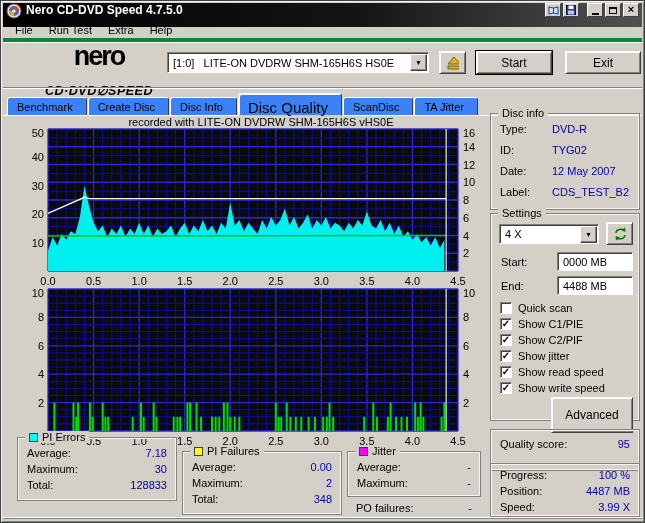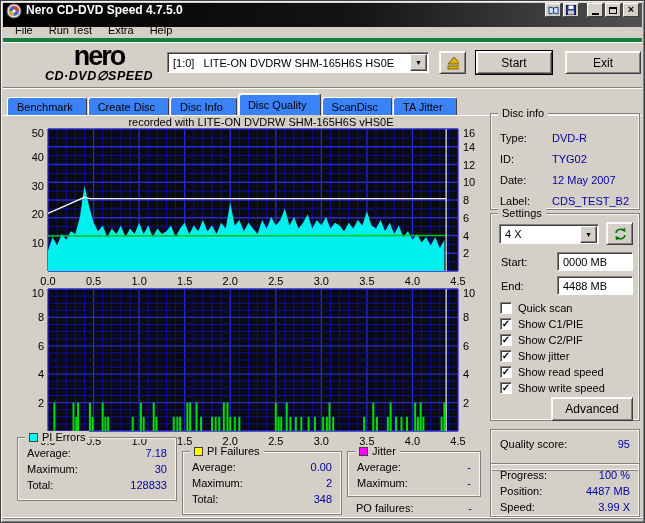--- a/index.html
+++ b/index.html
@@ -21,21 +21,21 @@
   .glyph-max{width:8px;height:7px;border:1px solid #000;border-top-width:2px;}
   .glyph-close{font-weight:bold;font-size:11px;margin-top:-1px;}
   
   .menubar{position:absolute;left:2px;top:21px;right:2px;height:20px;display:flex;
     align-items:center;padding-left:4px;border-bottom:4px solid #15803d;
     box-shadow:0 1px 0 #fff;}
   .menu-item{padding:2px 8px;}
   
   .logo{position:absolute;left:35px;top:42px;width:126px;text-align:center;line-height:1;}
   .logo .l1{font-size:27px;font-weight:bold;letter-spacing:-2px;}
-  .logo .l2{font-size:12.5px;font-weight:bold;font-style:italic;letter-spacing:0.5px;margin-top:0;}
+  .logo .l2{font-size:12.5px;font-weight:bold;font-style:italic;letter-spacing:0.5px;margin-top:15px;}
   .combo{position:absolute;left:166px;top:51px;width:262px;height:21px;background:#fff;
     border:1px solid;border-color:#808080 #fff #fff #808080;box-shadow:inset 1px 1px 0 #404040;
     display:flex;align-items:center;}
   .combo .val{flex:1;padding-left:5px;white-space:pre;overflow:hidden;}
   .combo .drop{width:17px;height:17px;margin-right:1px;background:#d4d0c8;border:1px solid;
     border-color:#fff #404040 #404040 #fff;box-shadow:inset -1px -1px 0 #808080;
     display:flex;align-items:center;justify-content:center;font-size:7px;}
   .btn{background:#d4d0c8;border:1px solid;border-color:#f8f8f8 #404040 #404040 #f8f8f8;
     box-shadow:inset 1px 1px 0 #fff, inset -1px -1px 0 #808080;
     display:flex;align-items:center;justify-content:center;font-size:12px;}
@@ -43,36 +43,36 @@
   .start{position:absolute;left:475px;top:50px;width:76px;height:23px;
     box-shadow:0 0 0 1px #000, inset 1px 1px 0 #fff, inset -1px -1px 0 #808080;}
   .exit{position:absolute;left:564px;top:50px;width:76px;height:23px;}
   .hsep{position:absolute;left:2px;right:2px;top:86px;height:2px;
     border-top:1px solid #808080;border-bottom:1px solid #fff;}
   
   .tabs{position:absolute;left:6px;top:92px;height:23px;display:flex;align-items:flex-end;}
   .tab{height:19px;padding:3px 13px 0 9px;background:#3b82f6;border:1px solid;
     border-color:#fff #404040 #d4d0c8 #fff;border-radius:3px 3px 0 0;margin-right:1px;
     white-space:nowrap;}
-  .tab.active{height:23px;padding-top:5px;font-size:11px;position:relative;z-index:2;
+  .tab.active{height:23px;padding-top:5px;font-size:15px;position:relative;z-index:2;
     box-shadow:inset 1px 1px 0 #f8f8f8;}
   .tabpage-top{position:absolute;left:2px;right:2px;top:114px;height:1px;background:#fff;}
   
   .chart-title{position:absolute;left:45px;top:115px;width:430px;text-align:center;}
   #chart-top{position:absolute;left:8px;top:126px;width:474px;height:162px;}
   #chart-bottom{position:absolute;left:8px;top:286px;width:474px;height:162px;}
   svg{font-family:"Liberation Sans",sans-serif;}
   
   .gbox{position:absolute;border:1px solid #808080;box-shadow:inset 0 0 0 1px #f5f4f0;}
   .gbox .legend{position:absolute;top:-7px;left:7px;background:#d4d0c8;padding:0 4px;
     line-height:12px;display:flex;align-items:center;}
   .sq{display:inline-block;width:9px;height:9px;border:1px solid #404040;margin-right:4px;}
   .sq.cyan{background:#00ffff;} .sq.yellow{background:#ffff00;} .sq.magenta{background:#ff00ff;}
   .navy{color:#0000a8;}
-  .irow{display:flex;padding:0 9px;align-items:flex-end;}
+  .irow{display:flex;padding:0 9px;align-items:flex-start;}
   .irow .lab{flex:0 0 52px;}
   .srow{display:flex;justify-content:space-between;padding:0 9px;line-height:16px;}
   
   .field{position:absolute;background:#fff;border:1px solid;border-color:#808080 #fff #fff #808080;
     box-shadow:inset 1px 1px 0 #404040;display:flex;align-items:center;padding-left:5px;}
   .cbx{position:absolute;left:9px;display:flex;align-items:center;height:14px;}
   .cbx .box{width:12px;height:12px;background:#fff;border:1px solid;
     border-color:#808080 #fff #fff #808080;box-shadow:inset 1px 1px 0 #404040;
     display:flex;align-items:center;justify-content:center;margin-right:6px;}
   .cbx .mark{visibility:hidden;font-size:10px;font-weight:bold;margin-top:-1px;}
@@ -474,21 +474,21 @@
         </span>
         <span>Show read speed</span>
       </div>
     <div class="cbx checked" style="top:167px;">
       <span class="box">
           <span class="mark">✓</span>
         </span>
         <span>Show write speed</span>
       </div>
 
-    <button class="btn" style="position:absolute;left:60px;top:183px;width:82px;height:24px;">Advanced</button>
+    <button class="btn" style="position:absolute;left:60px;top:183px;width:82px;height:36px;">Advanced</button>
   </div>
 
   <div class="gbox" style="left:489px;top:428px;width:150px;height:42px;">
     <div class="srow" style="margin-top:6px;">
       <span>Quality score:</span>
       <span class="navy">95</span>
     </div>
   </div>
 
   <div class="gbox" style="left:489px;top:462px;width:150px;height:54px;">

